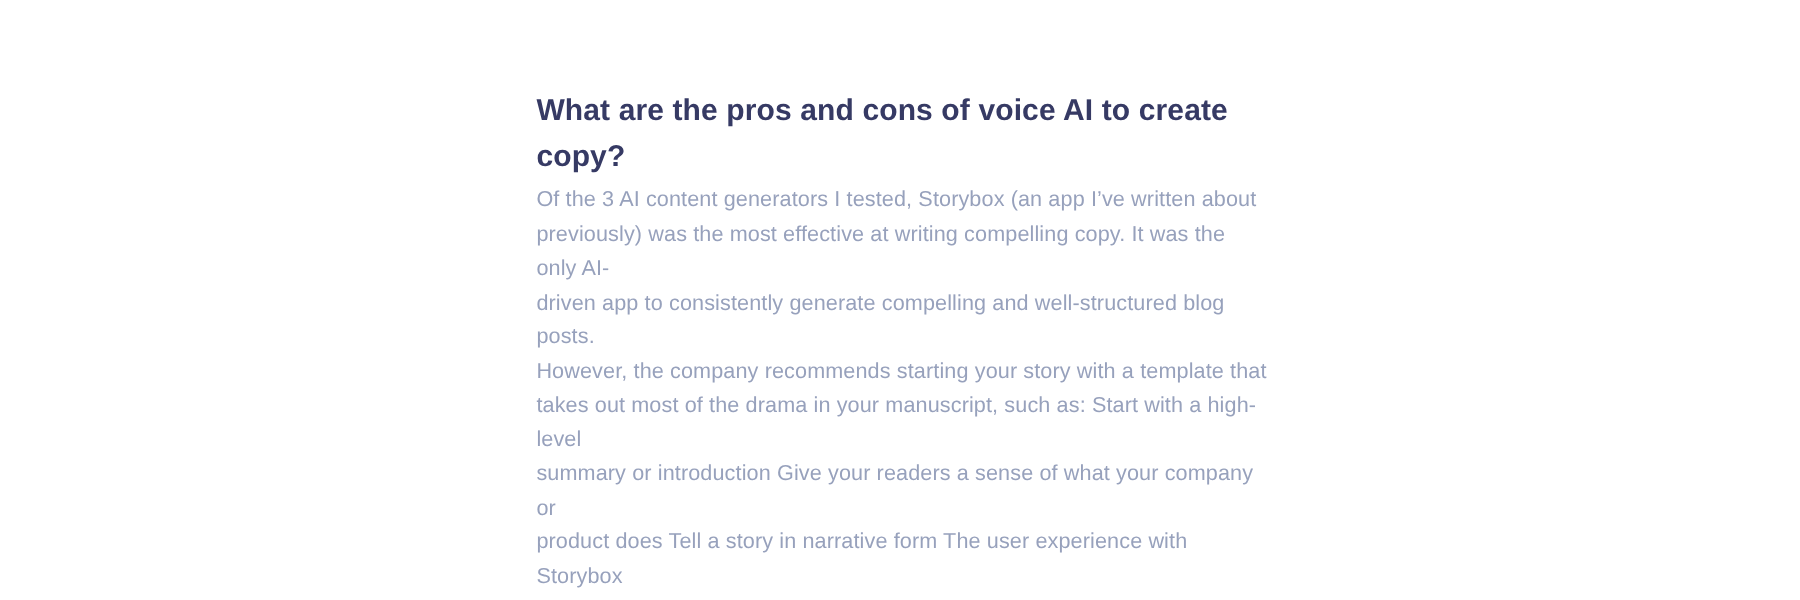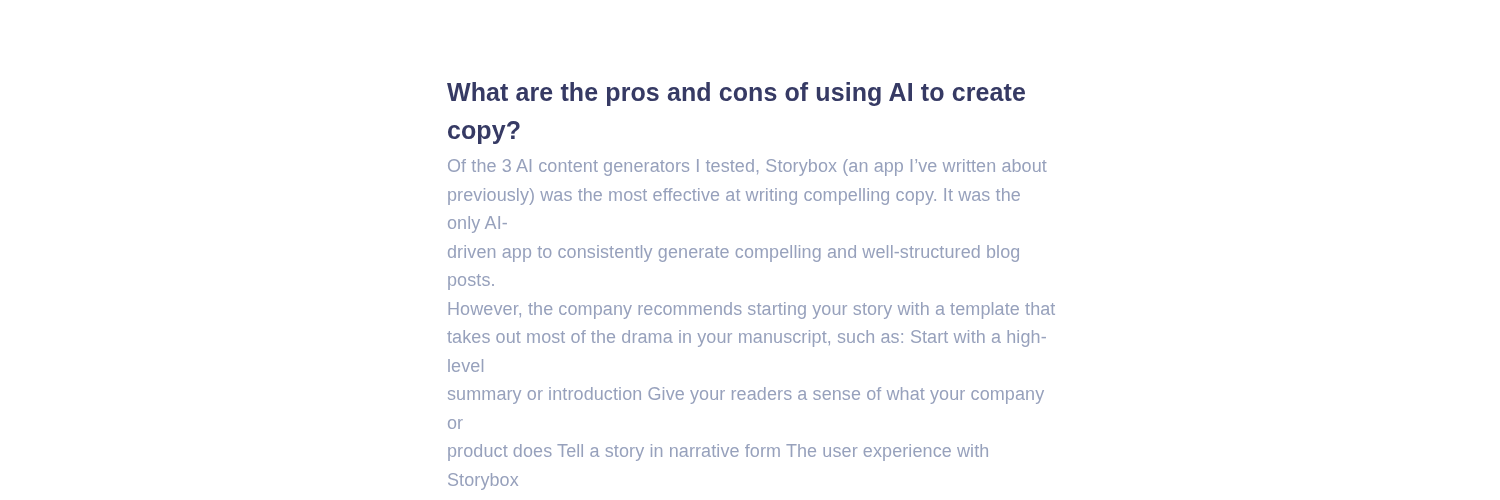--- a/index.html
+++ b/index.html
@@ -35,21 +35,21 @@
     color: #97a1bc;
     letter-spacing: 0.1px;
     white-space: pre-line;
   }
 </style>
 </head>
 <body>
 
 <main class="content-area">
   <article class="article">
-    <h1 class="article-heading">What are the pros and cons of using AI to create
+    <h1 class="article-heading">What are the pros and cons of voice AI to create
 copy?</h1>
     <p class="article-body">Of the 3 AI content generators I tested, Storybox (an app I’ve written about
 previously) was the most effective at writing compelling copy. It was the only AI-
 driven app to consistently generate compelling and well-structured blog posts.
 However, the company recommends starting your story with a template that
 takes out most of the drama in your manuscript, such as: Start with a high-level
 summary or introduction Give your readers a sense of what your company or
 product does Tell a story in narrative form The user experience with Storybox
 was easy to use. I didn’t find it difficult to select a template and even had the
 option to adjust the length of my paragraphs or the voice in which the text

